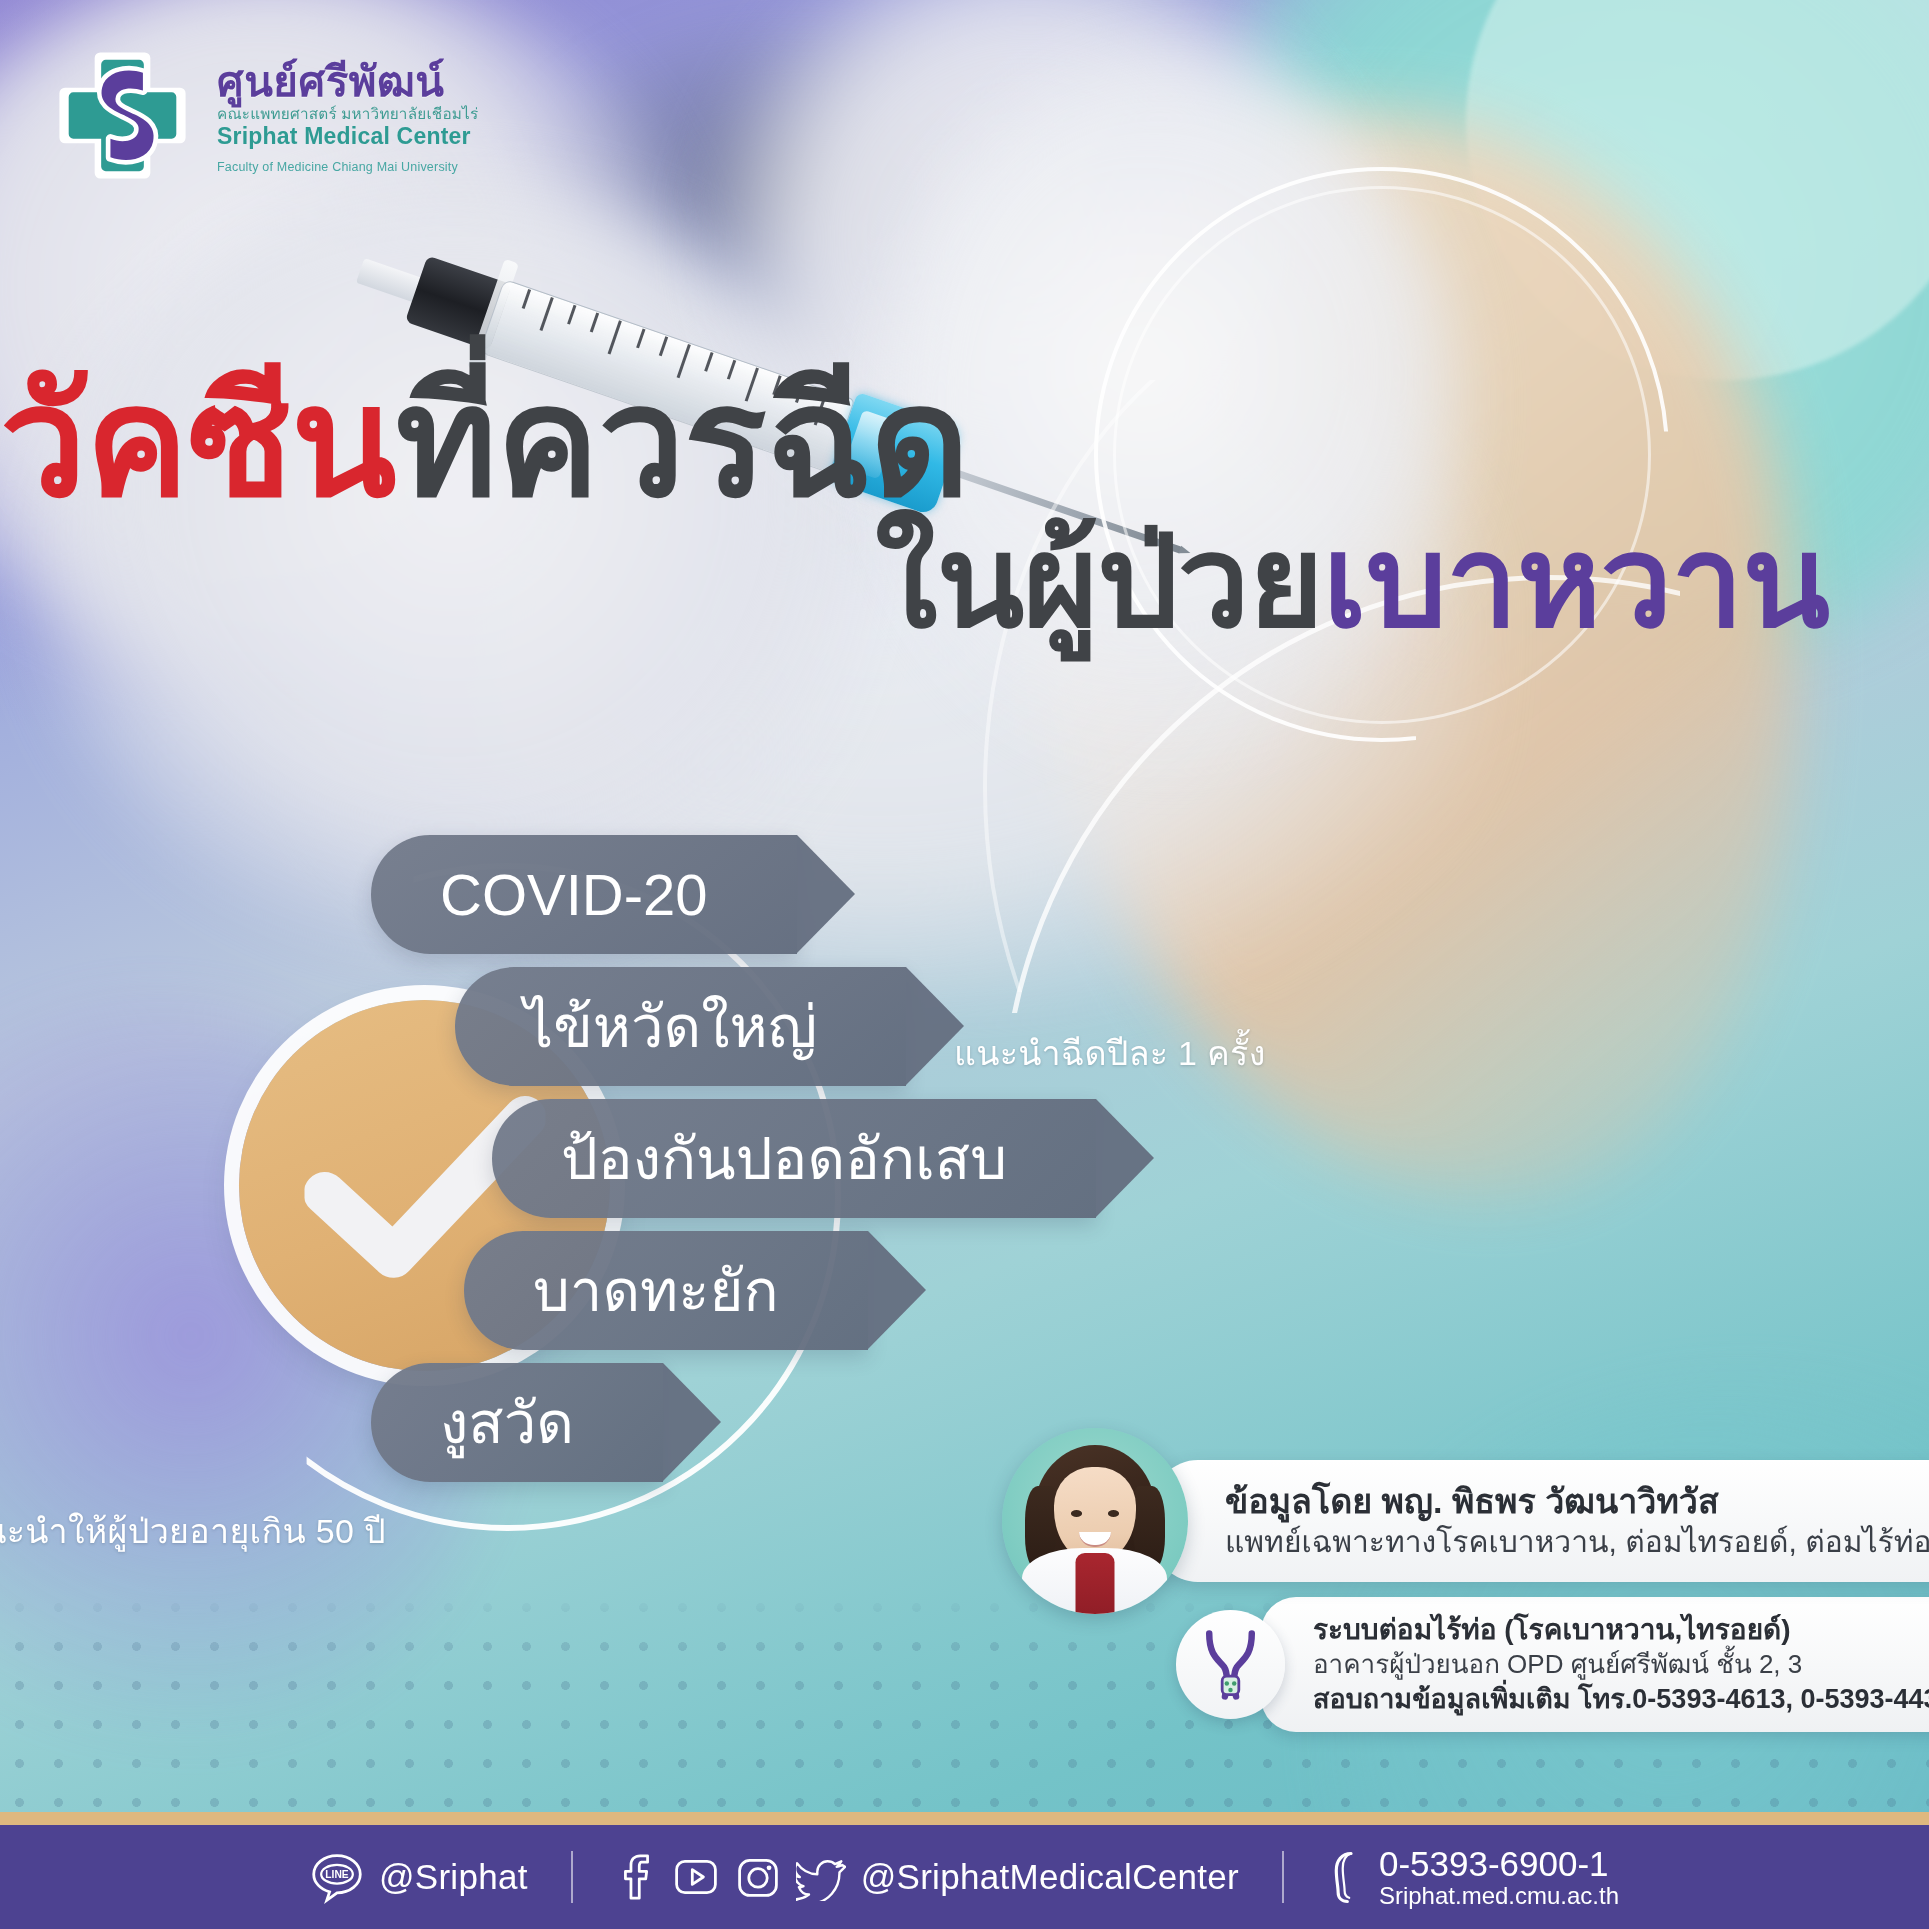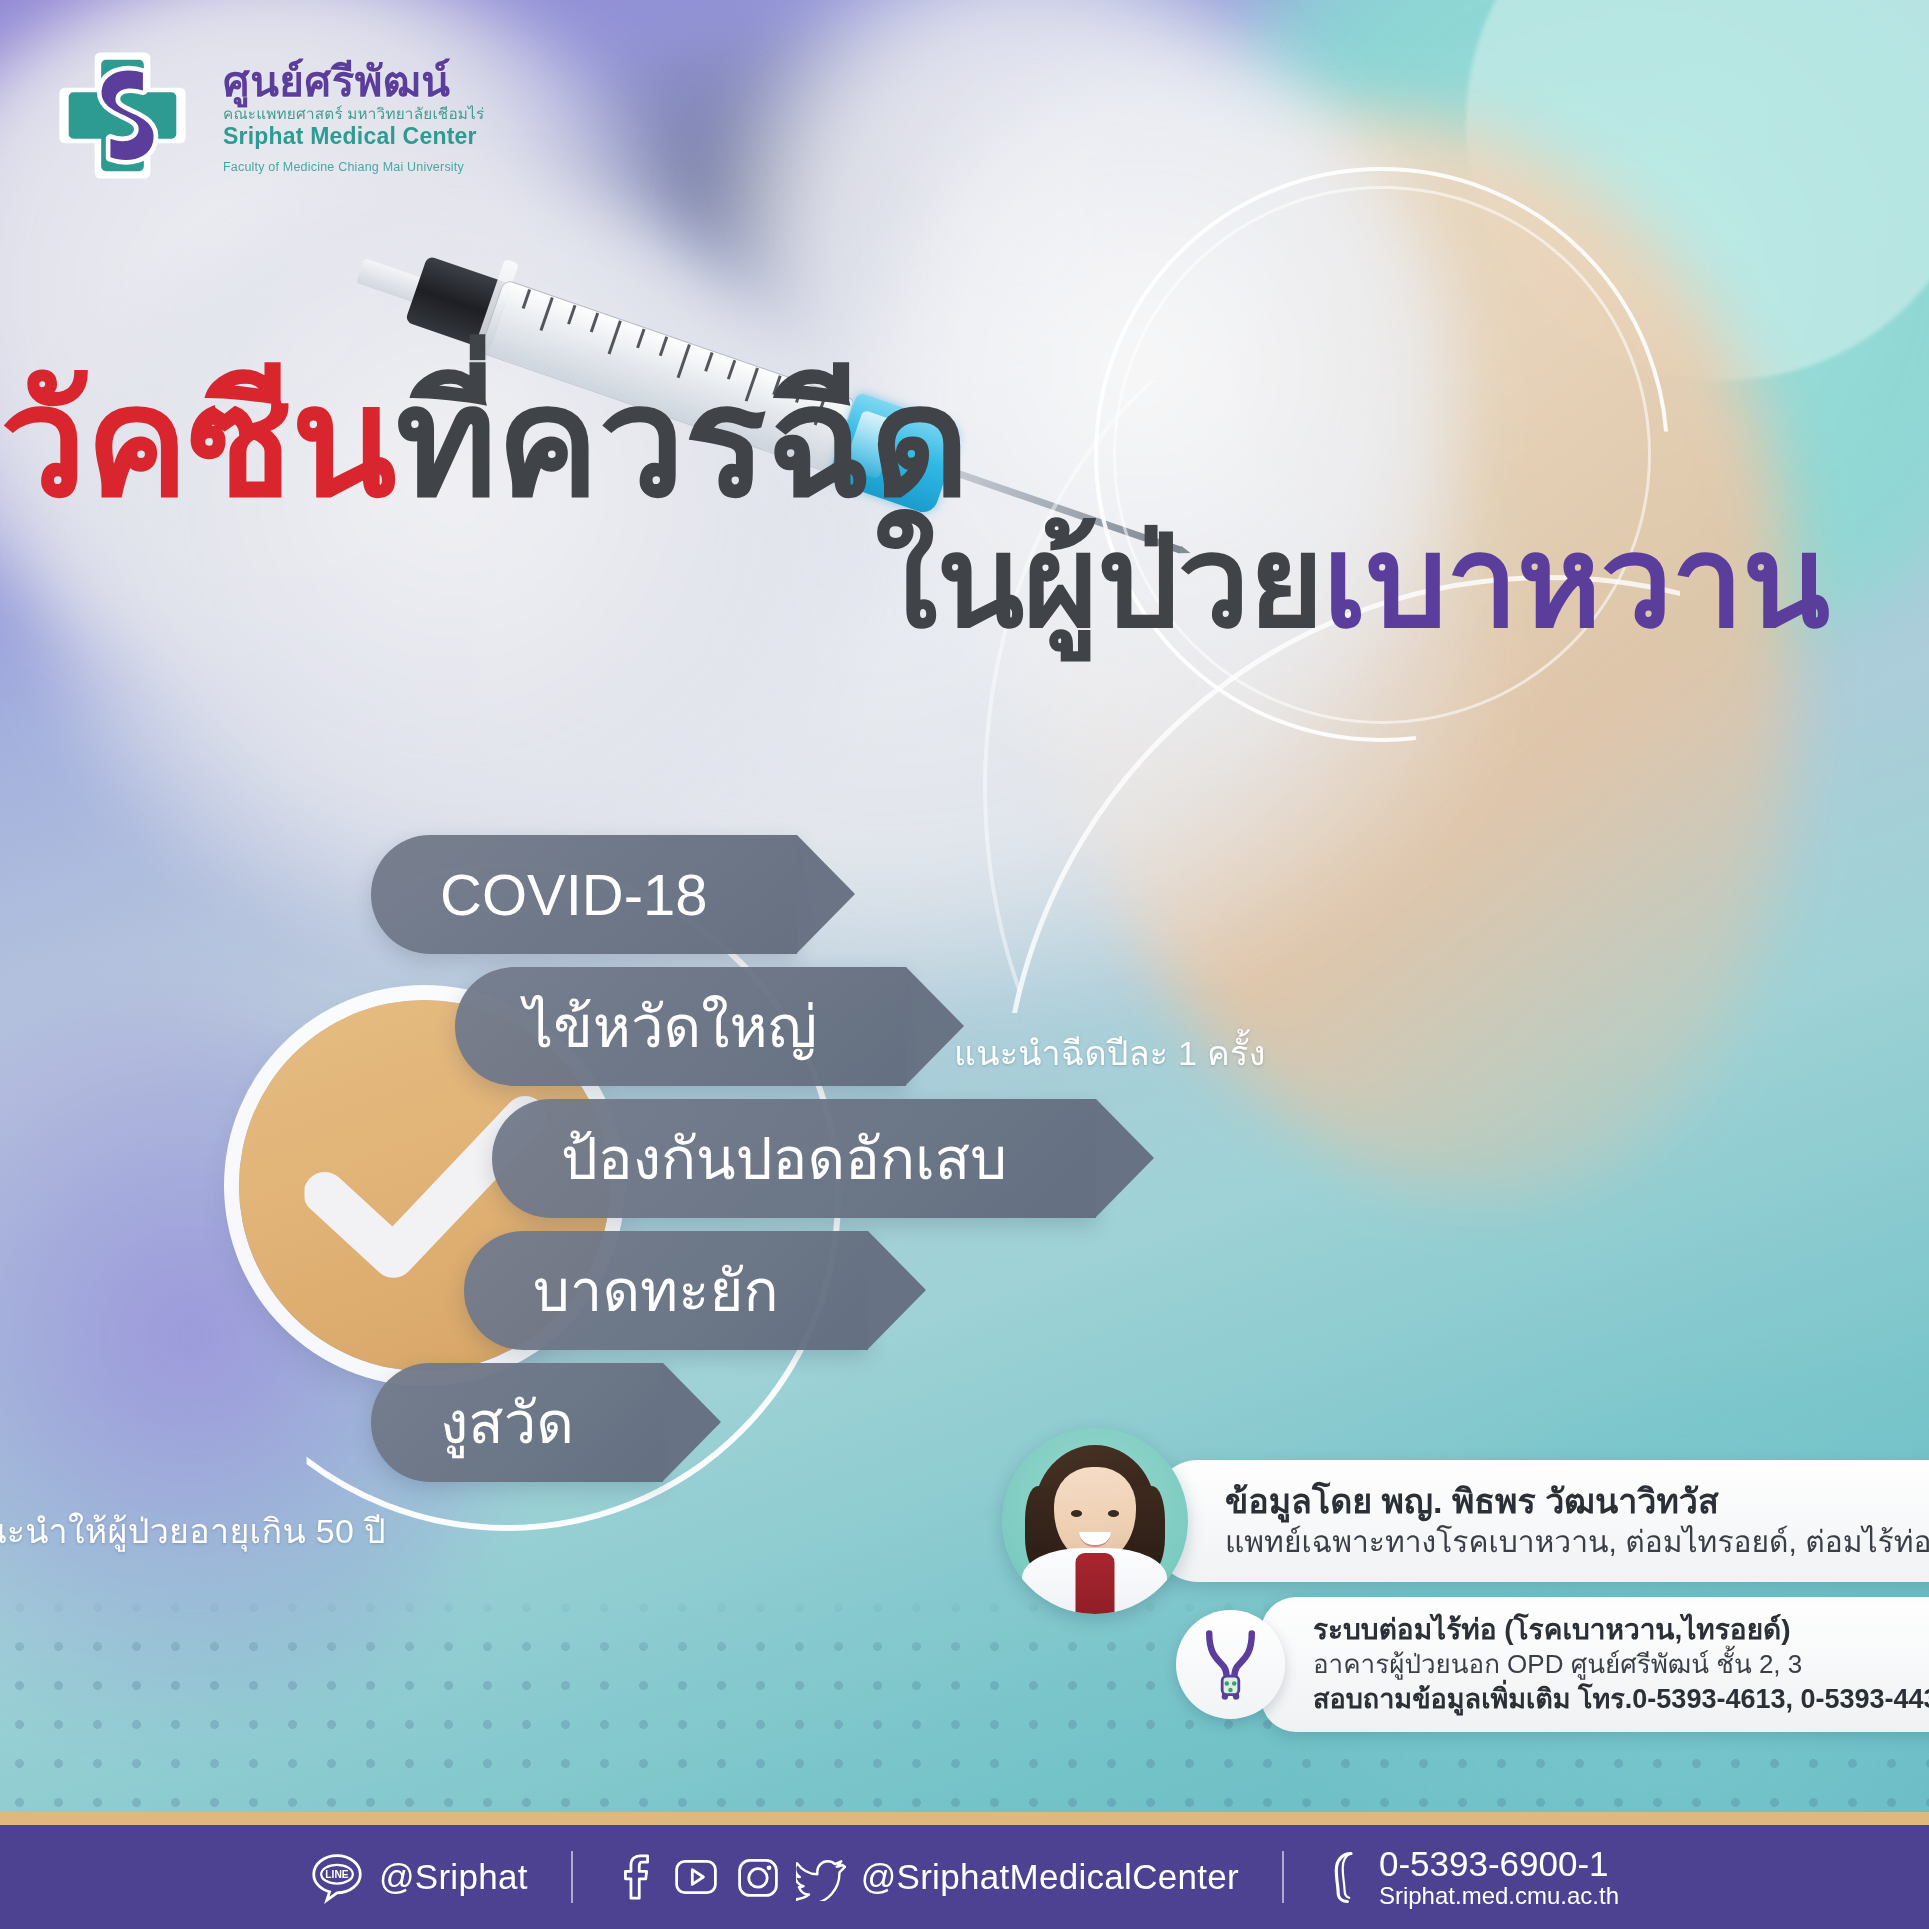--- a/index.html
+++ b/index.html
@@ -155,21 +155,21 @@
   .dots {
     position:absolute; left:0; right:0; bottom:109px; height:232px;
     background-image:radial-gradient(rgba(72,110,140,.30) 4.2px, transparent 4.6px);
     background-size:39px 39px;
     opacity:.85;
     -webkit-mask-image:linear-gradient(180deg,rgba(0,0,0,0) 0%,rgba(0,0,0,1) 30%,rgba(0,0,0,1) 100%);
             mask-image:linear-gradient(180deg,rgba(0,0,0,0) 0%,rgba(0,0,0,1) 30%,rgba(0,0,0,1) 100%);
   }
 
   
-  .logo-wrap { position:absolute; left:52px; top:45px; display:flex; align-items:center; gap:30px; z-index:40; }
+  .logo-wrap { position:absolute; left:52px; top:45px; display:flex; align-items:center; gap:24px; z-index:40; }
   .logo-mark { position:relative; width:141px; height:141px; flex:0 0 141px; }
   .logo-text { padding-top:3.7px; }
   .logo-th {
     font-size:42px; font-weight:700; color:#5b3e9c; letter-spacing:0.5px; line-height:1;
     text-shadow:0 0.9px 0 rgba(255,255,255,.5);
   }
   .logo-th-sub { font-size:15.3px; color:#3f9c93; letter-spacing:0.2px; margin-top:2.8px; line-height:1; }
   .logo-en { font-size:23px; font-weight:700; color:#2e9b93; letter-spacing:0.2px; margin-top:4.6px; line-height:1; }
   .logo-en-sub { font-size:12.5px; color:#47a7a3; letter-spacing:0.2px; margin-top:13px; line-height:1; }
 
@@ -391,21 +391,21 @@
 
   <div class="check-badge">
     <svg width="241" height="186" viewBox="0 0 260 200">
       <path d="M22 108 L96 176 L238 26" fill="none" stroke="#f2f2f4" stroke-width="46" stroke-linecap="round" stroke-linejoin="round"></path>
     </svg>
   </div>
 
   <div class="pill-col">
 
     <div class="pill-row" style="padding-left:371px;">
-      <span class="pill">COVID-18</span>
+      <span class="pill">COVID-20</span>
     </div>
 
     <div class="pill-row" style="padding-left:455px;">
       <span class="pill">ไข้หวัดใหญ่</span>
       <span class="pill-note" style="left:954px; top:59px;">แนะนำฉีดปีละ 1 ครั้ง</span>
     </div>
 
 
     <div class="pill-row" style="padding-left:492px;">
       <span class="pill">ป้องกันปอดอักเสบ</span>

